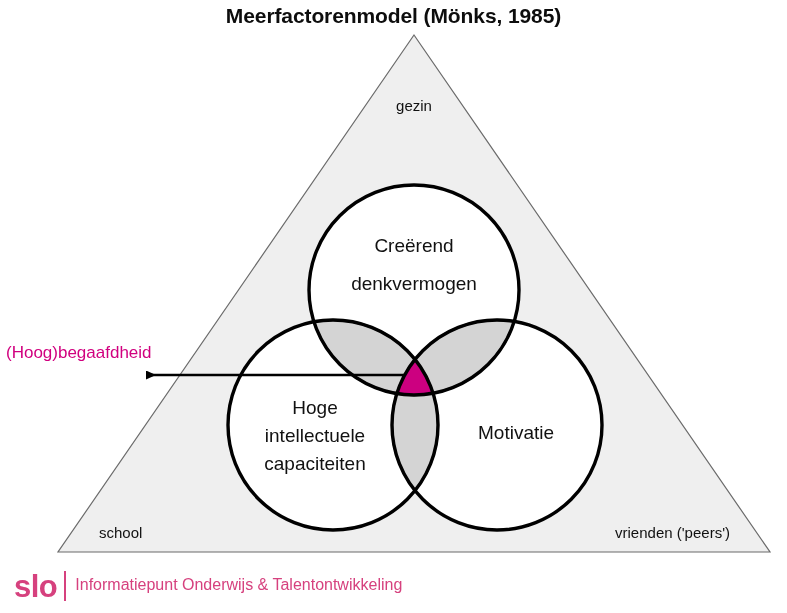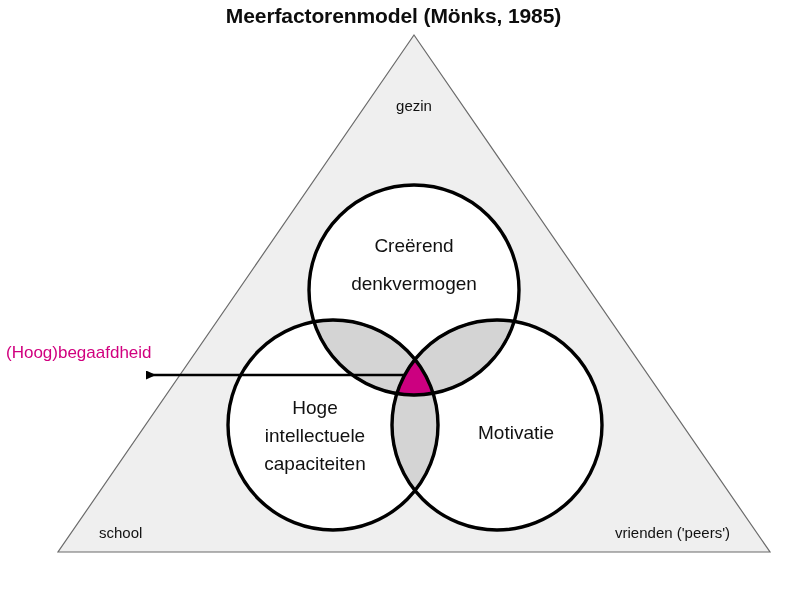--- a/index.html
+++ b/index.html
@@ -173,15 +173,20 @@
     <text class="svg-label circle-label" x="414" y="290" text-anchor="middle">denkvermogen</text>
 
     <text class="svg-label circle-label" x="315" y="414" text-anchor="middle">Hoge</text>
     <text class="svg-label circle-label" x="315" y="442" text-anchor="middle">intellectuele</text>
     <text class="svg-label circle-label" x="315" y="470" text-anchor="middle">capaciteiten</text>
 
     <text class="svg-label circle-label" x="516" y="439" text-anchor="middle">Motivatie</text>
   </svg>
 
   <div id="footer">
+    <div id="footer-brand">
+      <span id="footer-logo">slo</span>
+      <span id="footer-divider"></span>
+      <span id="footer-tagline">Informatiepunt Onderwijs &amp; Talentontwikkeling</span>
+    </div>
   </div>
 
 </div>
 
 </body></html>

